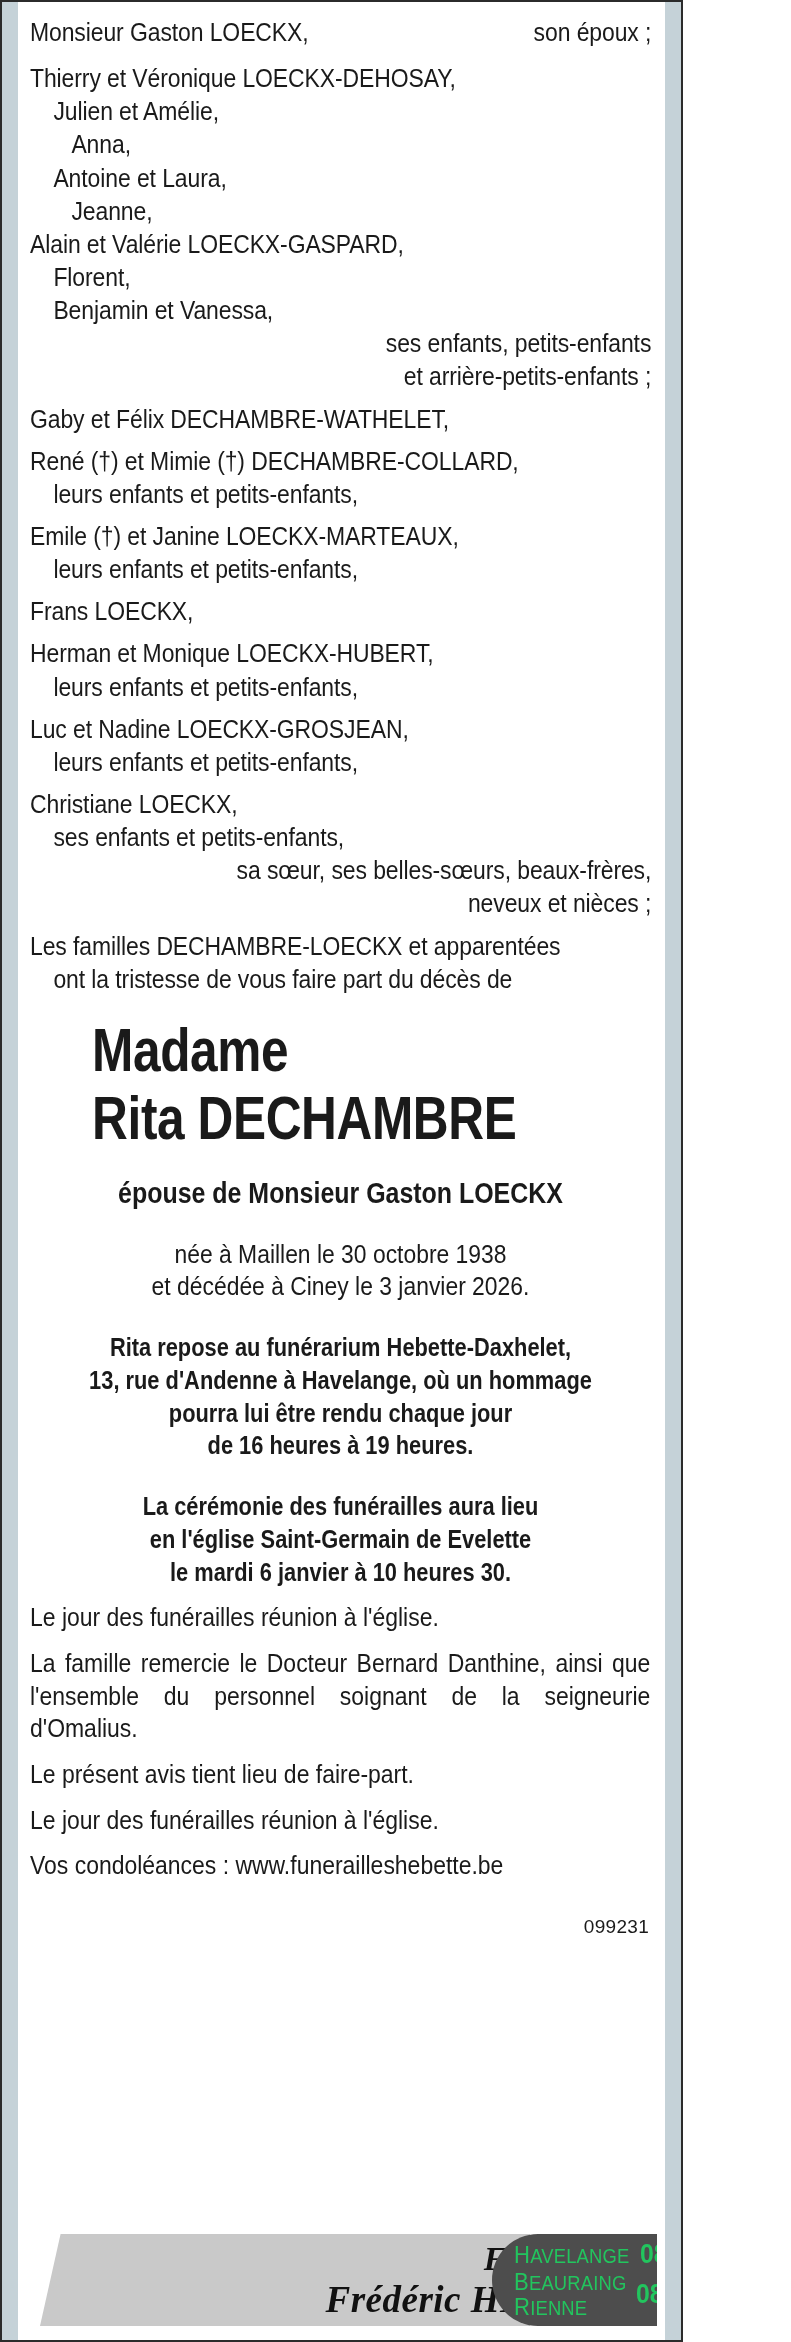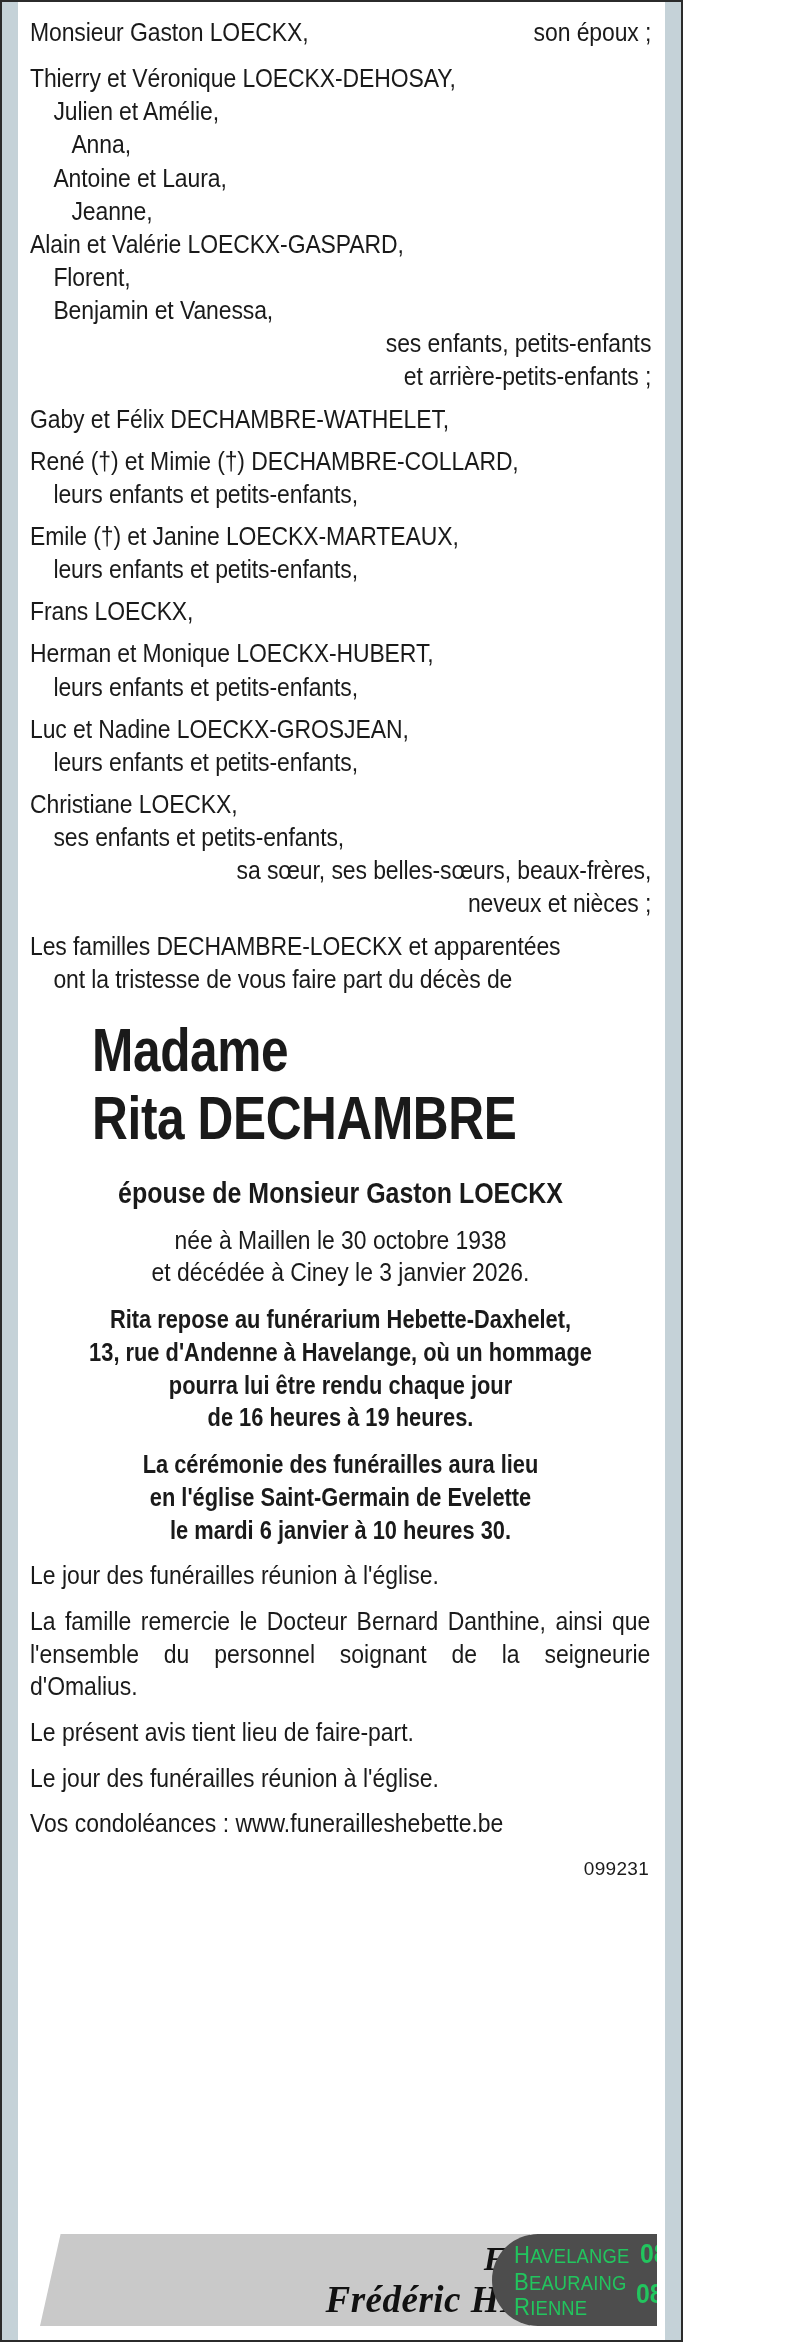--- a/index.html
+++ b/index.html
@@ -102,21 +102,21 @@
     font-family:"Liberation Sans Narrow","Liberation Sans","DejaVu Sans",sans-serif;
     font-size:26px;
     transform:scaleX(0.88);
   }
   .det-bold{
     font-family:"Liberation Sans Narrow","Liberation Sans","DejaVu Sans",sans-serif;
     font-weight:bold;
     font-size:26px;
     transform:scaleX(0.84);
   }
-  .blk{margin-top:14px;}
+  .blk{margin-top:28px;}
 
   
   .para{
     font-family:"Liberation Sans Narrow","Liberation Sans","DejaVu Sans",sans-serif;
     font-size:25.5px;
     line-height:1.28;
     color:#1a1a1a;
     margin-top:13px;
     transform:scaleX(0.90);
     transform-origin:left center;
@@ -124,21 +124,21 @@
   }
   .para.just{text-align:justify;text-align-last:left;}
 
   
   .refnum{
     text-align:right;
     font-family:"Liberation Sans Narrow","Liberation Sans","DejaVu Sans",sans-serif;
     font-size:19px;
     color:#1a1a1a;
     padding-right:2px;
-    margin-top:18px;
+    margin-top:34px;
     letter-spacing:0.3px;
   }
 
   
   .footer{
     position:relative;
     height:92px;
     margin:8px 0 14px 20px;
     z-index:3;
   }

